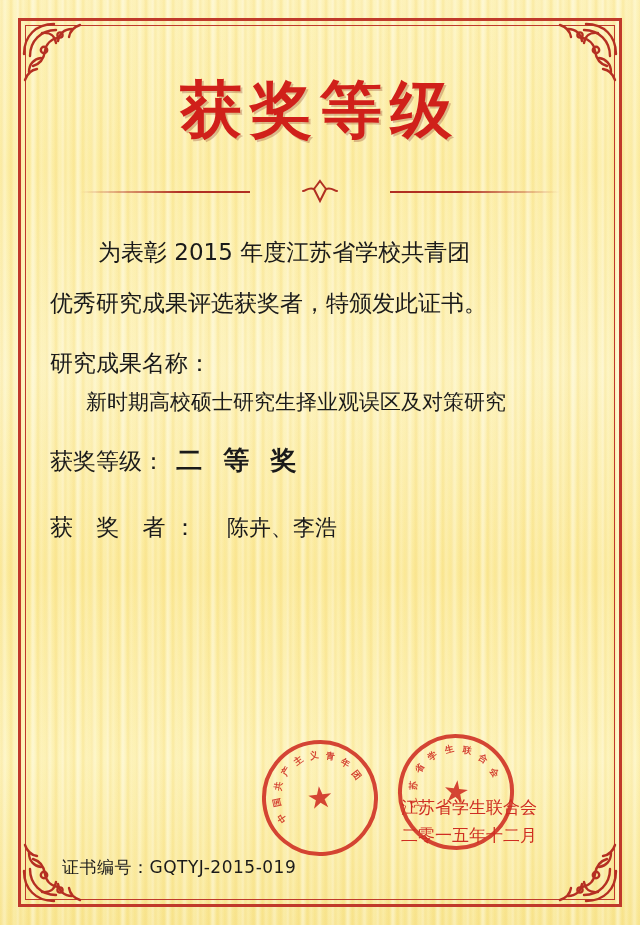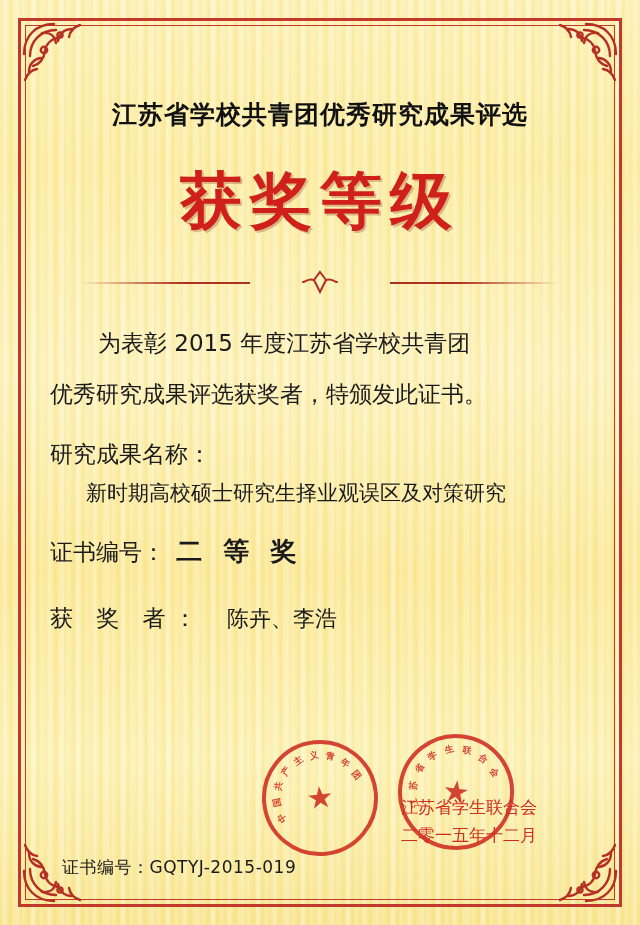--- a/index.html
+++ b/index.html
@@ -320,21 +320,20 @@
         <circle cx="24" cy="30" r="3.2"></circle>
         <circle cx="40" cy="15" r="2.6"></circle>
         <path d="M5 60 C7 54 11 50 17 49"></path>
         <path d="M60 5 C54 7 50 11 49 17"></path>
       </g>
     </svg>
   </div>
 
   <div class="content">
 
-    <div class="org-title">江苏省学校共青团优秀研究成果评选</div>
 
     <div class="main-title">获奖等级</div>
 
     <div class="divider">
       <div class="line left"></div>
       <div class="line right"></div>
       <div class="ornament">
         <svg width="44" height="26" viewBox="0 0 44 26" xmlns="http://www.w3.org/2000/svg">
           <g fill="none" stroke="currentColor" stroke-width="2" stroke-linecap="round">
             <path d="M22 3 L28 11 L22 23 L16 11 Z"></path>
@@ -349,21 +348,21 @@
       <div class="p1">为表彰 2015 年度江苏省学校共青团</div>
       <div class="p2">优秀研究成果评选获奖者，特颁发此证书。</div>
     </div>
 
     <div class="row-title field">
       <span class="field-label">研究成果名称：</span>
       <div class="title-value">新时期高校硕士研究生择业观误区及对策研究</div>
     </div>
 
     <div class="row-level field">
-      <span class="field-label">证书编号：</span>
+      <span class="field-label">获奖等级：</span>
       <span class="level-value">二 等 奖</span>
     </div>
 
     <div class="row-winner field">
       <span class="field-label label">获 奖 者：</span>
       <span class="winner-value">陈卉、李浩</span>
     </div>
 
     <div class="seals">
 

